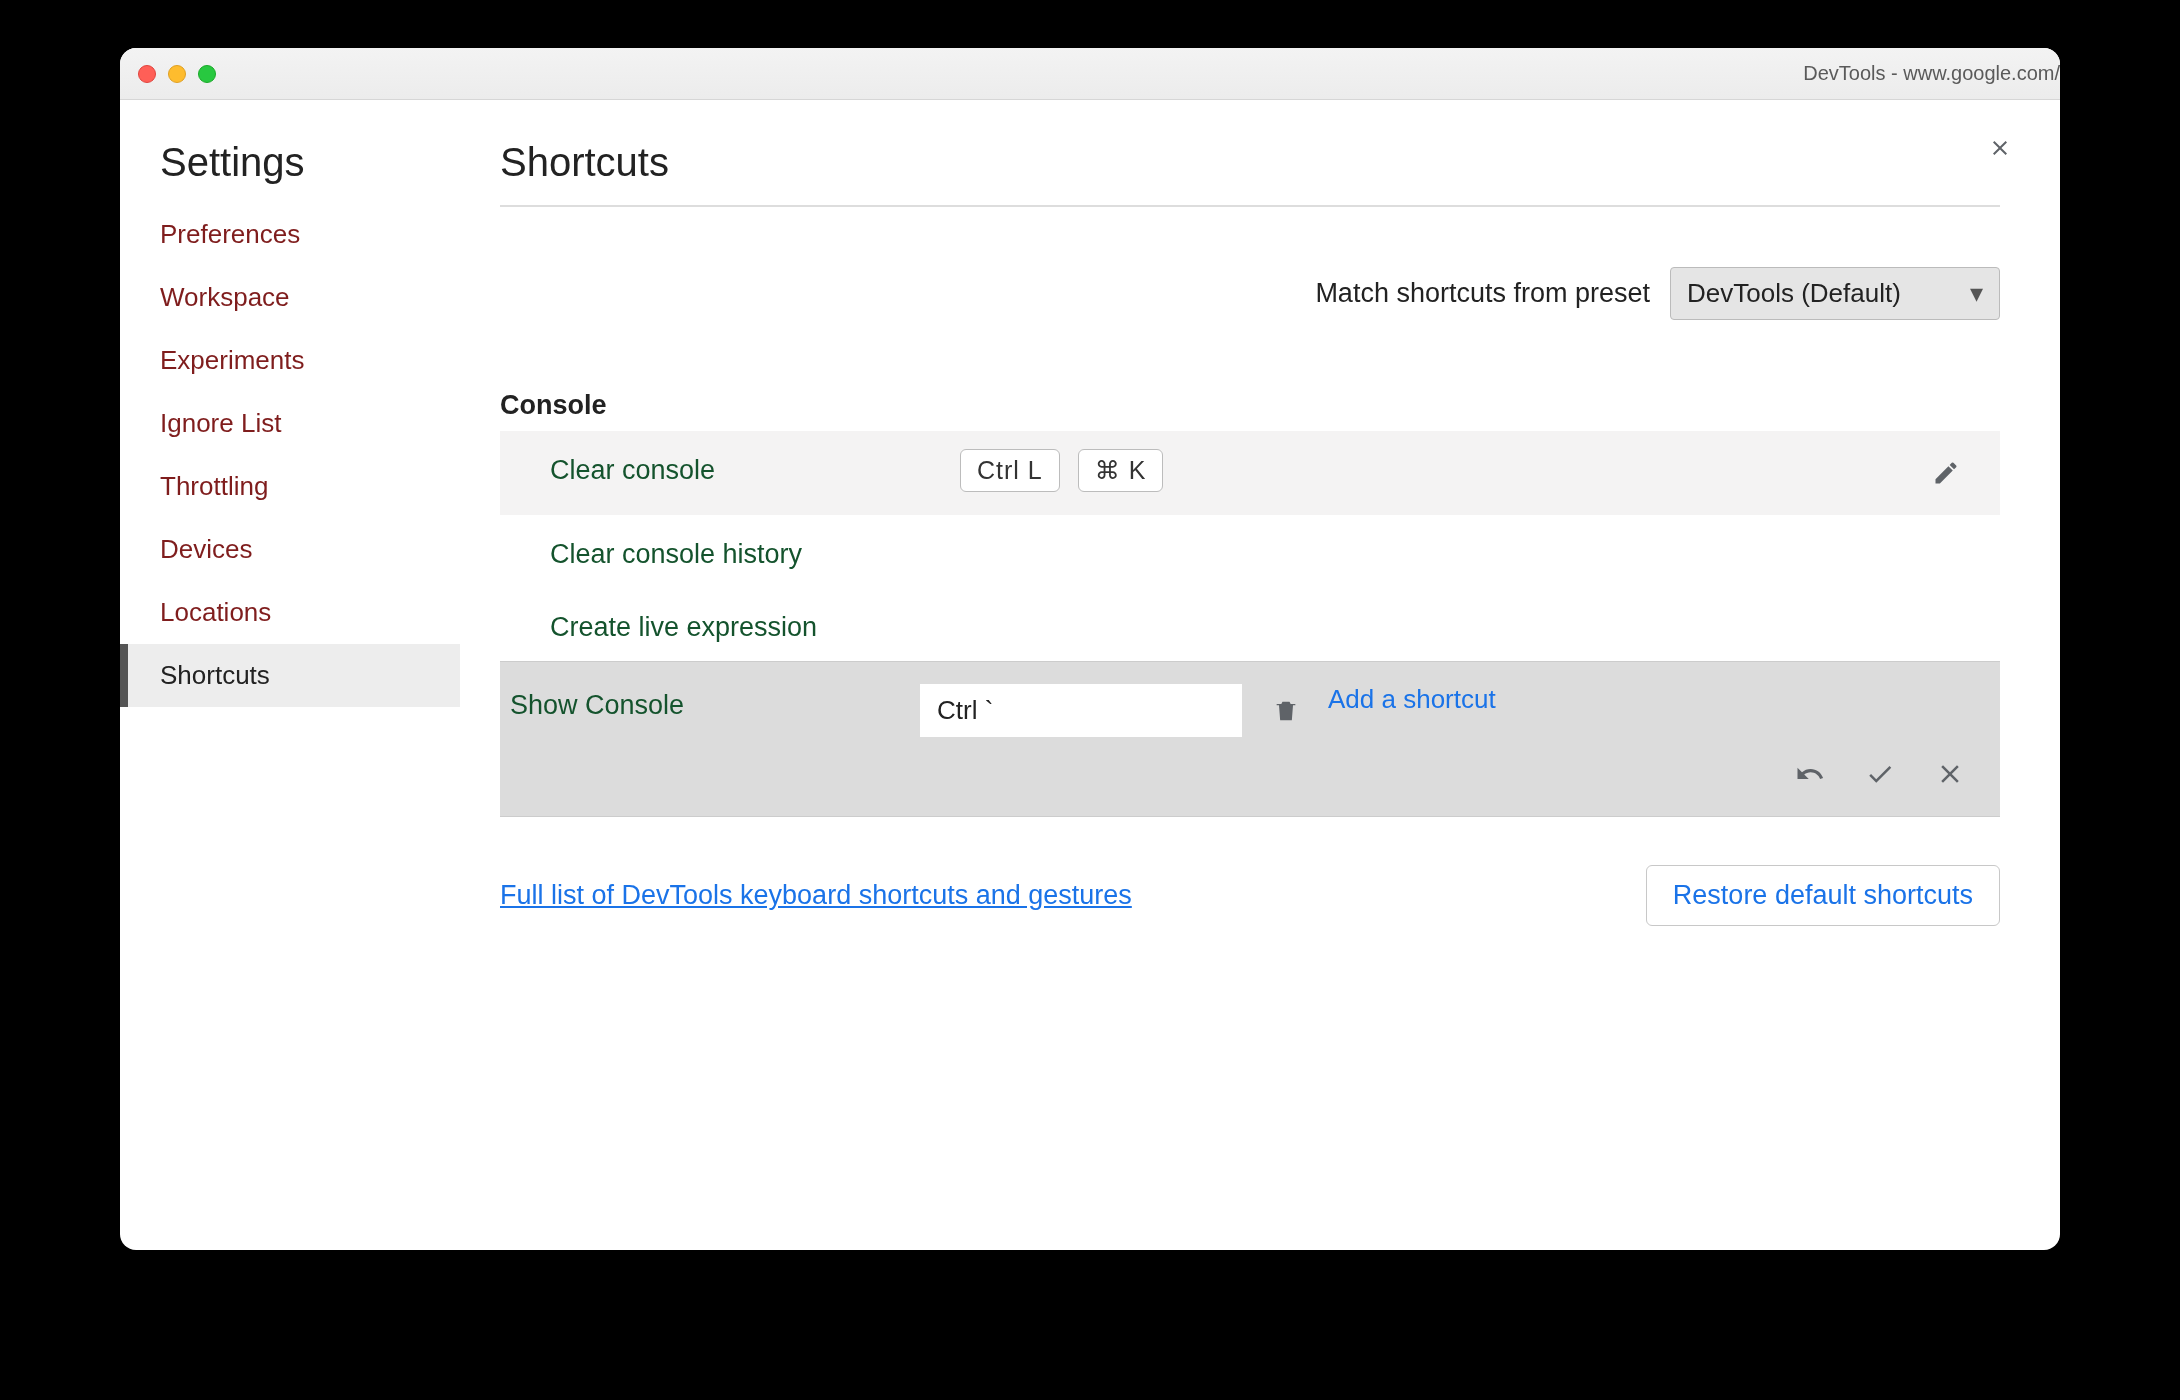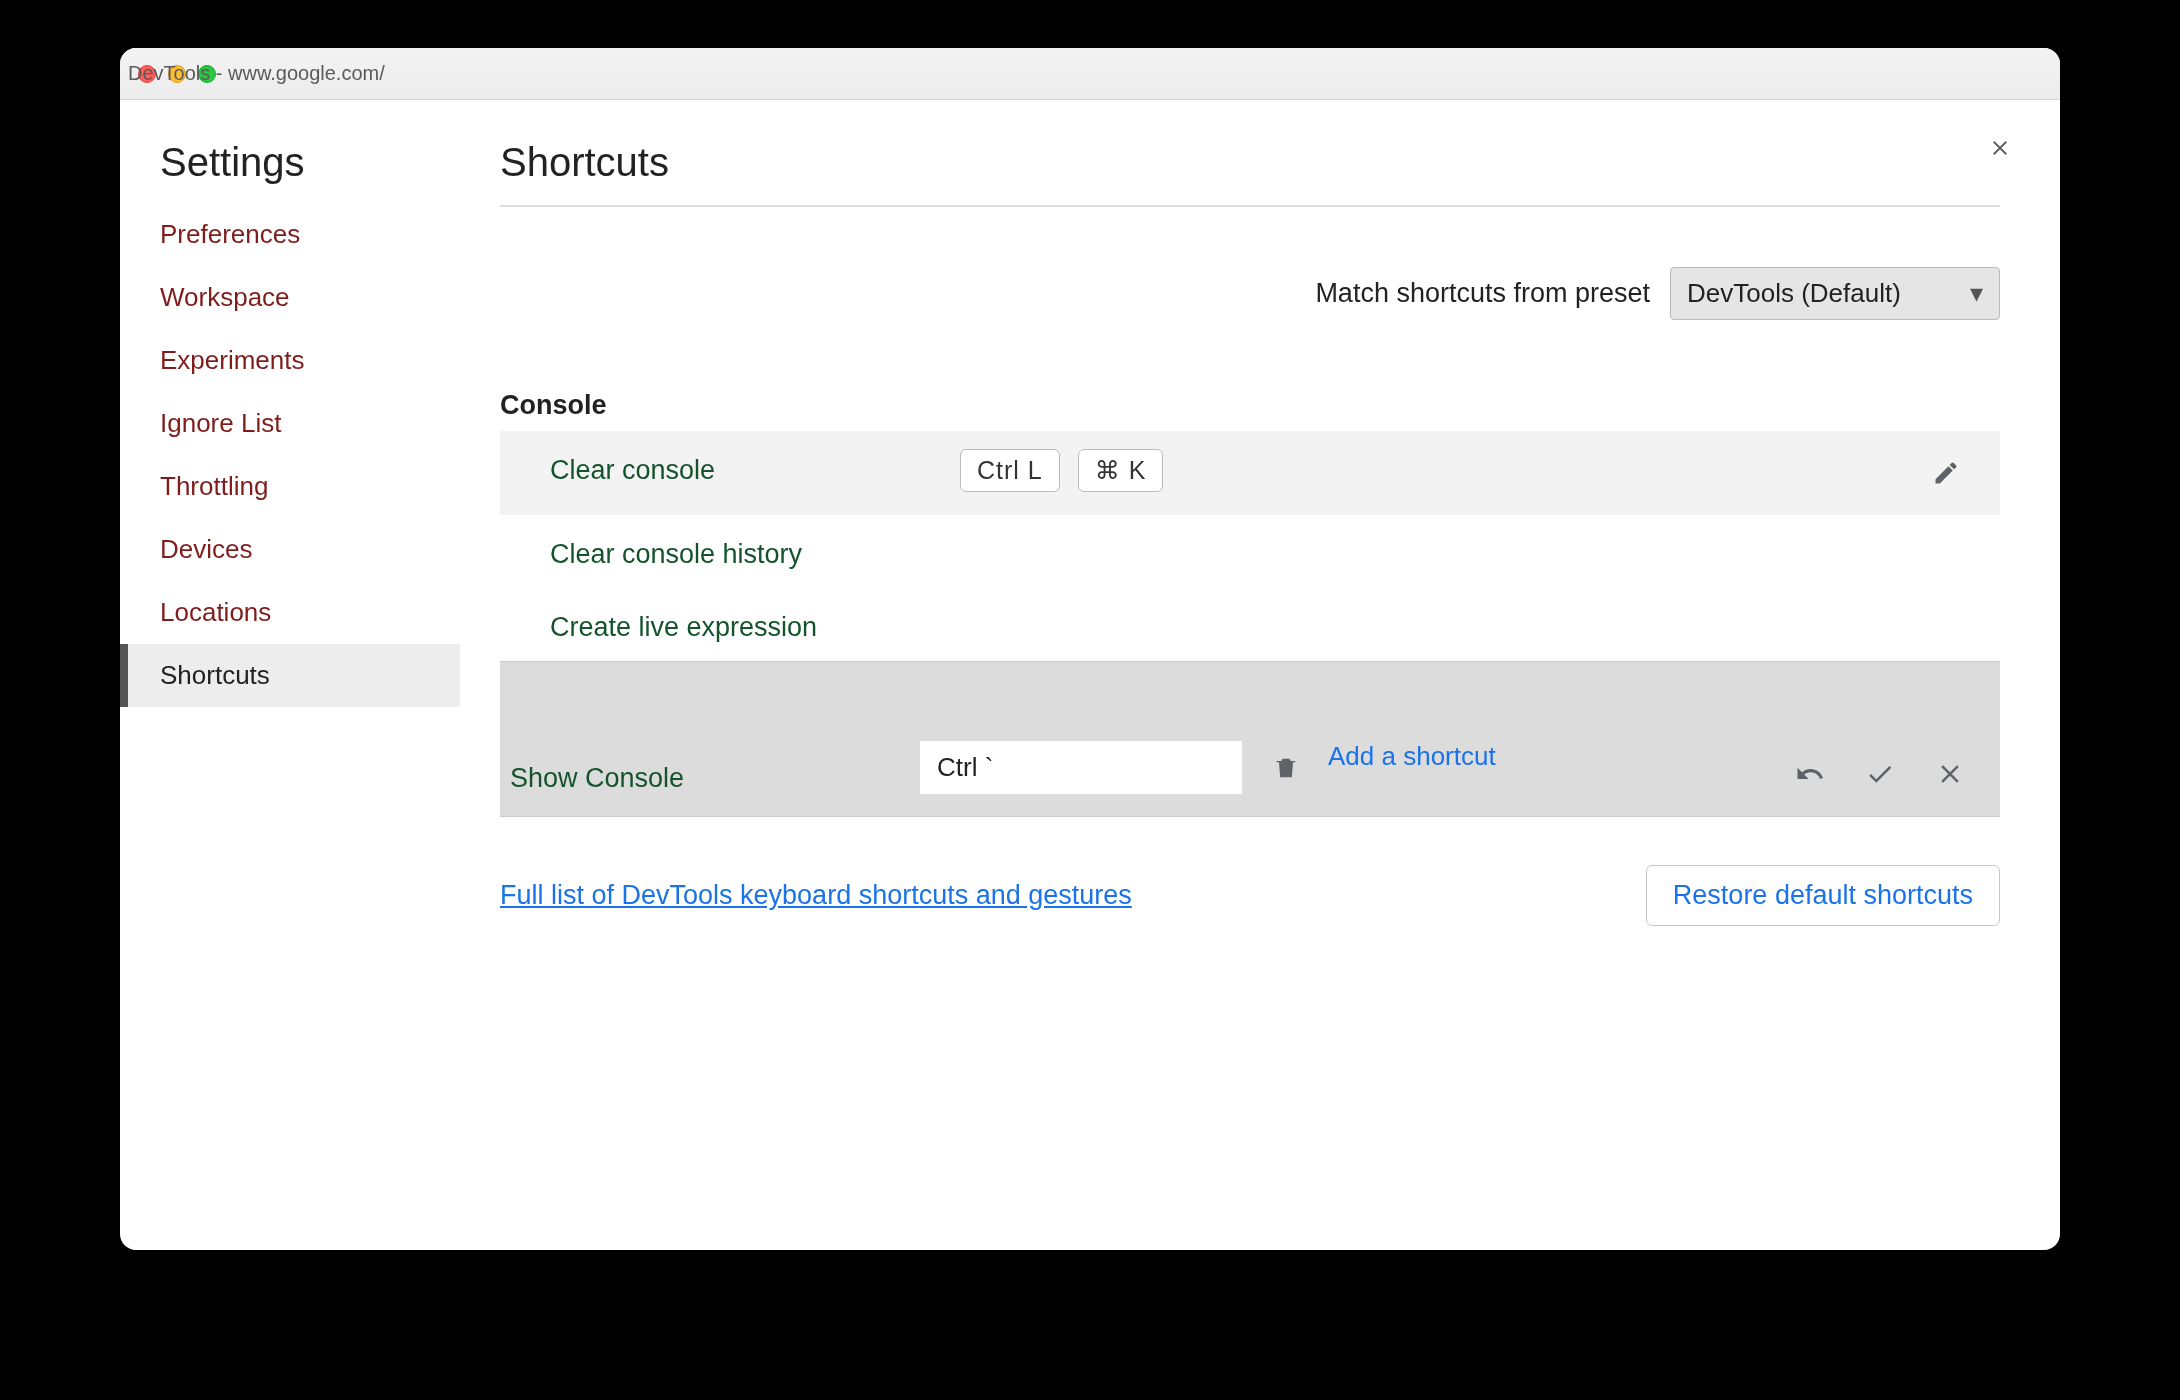--- a/index.html
+++ b/index.html
@@ -28,21 +28,21 @@
     align-items: center;
     padding: 0 18px;
     position: relative;
   }
   .traffic-lights { display: flex; gap: 12px; }
   .tl { width: 18px; height: 18px; border-radius: 50%; }
   .tl.red { background: #ff5f57; border: 1px solid #e0443e; }
   .tl.yellow { background: #febc2e; border: 1px solid #dfa023; }
   .tl.green { background: #28c840; border: 1px solid #1aaa29; }
   .titlebar-title {
-    position: absolute; left: 8px; right: 0; text-align: left;
+    position: absolute; left: 8px; right: 0; text-align: right;
     font-size: 20px; color: #5a5a5a; font-weight: 500;
     pointer-events: none;
   }
   .content {
     display: flex;
     position: relative;
     min-height: 1150px;
   }
   .close-x {
     position: absolute;
@@ -119,21 +119,21 @@
     color: #222;
     margin-bottom: 10px;
   }
   .shortcut-row {
     display: flex;
     align-items: flex-start;
     padding: 18px 30px 18px 50px;
     min-height: 70px;
   }
   .shortcut-row.alt { background: #f4f3f3; }
-  .shortcut-row.editing { background: #dcdcdc; align-items: flex-end; padding-top: 22px; padding-bottom: 22px; border-top:1px solid #ccc; border-bottom:1px solid #ccc;padding-left:10px;}
+  .shortcut-row.editing { background: #dcdcdc; align-items: flex-start; padding-top: 22px; padding-bottom: 22px; border-top:1px solid #ccc; border-bottom:1px solid #ccc;padding-left:10px;}
   .shortcut-name {
     width: 410px;
     font-size: 27px;
     color: #14532d;
     flex-shrink: 0;
     padding-top: 6px;
   }
   .shortcut-keys-col {
     flex: 1;
     display: flex;

